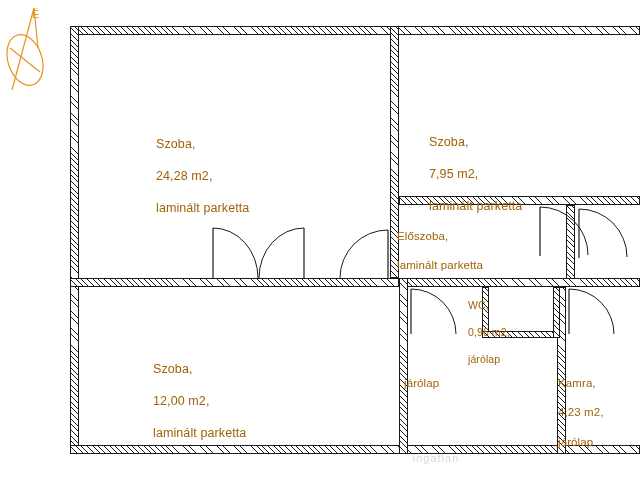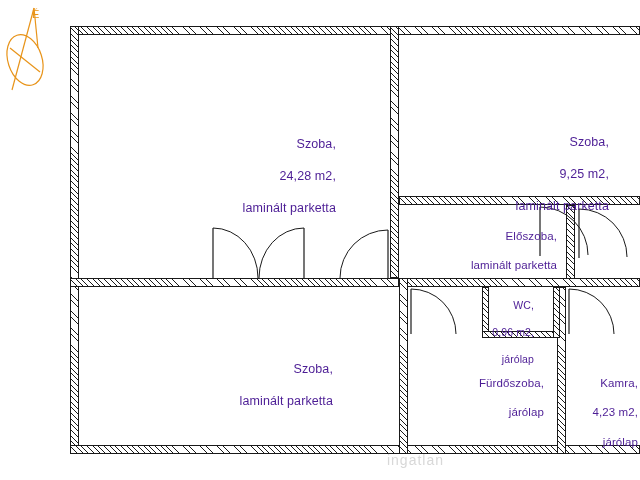--- a/index.html
+++ b/index.html
@@ -36,48 +36,48 @@
         #1a1a1a 0px,
         #1a1a1a 0.6px,
         #ffffff 0.6px,
         #ffffff 4px
       );
   }
 
   
   .room-label {
     position: absolute;
-    text-align: right;
-    color: #4c1d95;
+    text-align: left;
+    color: #a16207;
     line-height: 1.28;
     white-space: pre-line;
     letter-spacing: 0.1px;
   }
   .room-label .ln { display: block; }
 
   .fs13 { font-size: 12.5px; }
   .fs12 { font-size: 11.5px; }
   .fs11 { font-size: 10.5px; }
 
   
   .door {
     position: absolute;
   }
   .door svg { display: block; overflow: visible; }
 
   .watermark {
     position: absolute;
-    left: 372px;
+    left: 400px;
     top: 452px;
     width: 72px;
     height: 16px;
-    font-size: 14px;
+    font-size: 11px;
     color: #d8d8d8;
     letter-spacing: 1px;
-    text-align: right;
+    text-align: center;
   }
 </style>
 </head>
 <body>
 
 <div id="page">
 
   <div class="compass">
     <svg width="54" height="92" viewBox="0 0 54 92">
       <g stroke="#e8941a" stroke-width="1.2" fill="none">
@@ -162,42 +162,42 @@
   </div>
 
   <div class="room-label fs13" style="left:156px; top:120px; width:180px;">
     <span class="ln">Szoba,</span>
     <span class="ln">24,28 m2,</span>
     <span class="ln">laminált parketta</span>
   </div>
 
   <div class="room-label fs13" style="left:429px; top:118px; width:180px;">
     <span class="ln">Szoba,</span>
-    <span class="ln">9,25 m2,</span>
+    <span class="ln">7,95 m2,</span>
     <span class="ln">laminált parketta</span>
   </div>
 
   <div class="room-label fs12" style="left:397px; top:214px; width:160px;">
     <span class="ln">Előszoba,</span>
     <span class="ln">laminált parketta</span>
   </div>
 
   <div class="room-label fs11" style="left:468px; top:286px; width:66px;">
     <span class="ln">WC,</span>
     <span class="ln">0,96 m2,</span>
     <span class="ln">járólap</span>
   </div>
 
   <div class="room-label fs13" style="left:153px; top:345px; width:180px;">
     <span class="ln">Szoba,</span>
+    <span class="ln">12,00 m2,</span>
     <span class="ln">laminált parketta</span>
   </div>
 
   <div class="room-label fs12" style="left:404px; top:361px; width:140px;">
-    <span class="ln">Fürdőszoba,</span>
     <span class="ln">járólap</span>
   </div>
 
   <div class="room-label fs12" style="left:558px; top:361px; width:80px;">
     <span class="ln">Kamra,</span>
     <span class="ln">4,23 m2,</span>
     <span class="ln">járólap</span>
   </div>
 
   <div class="watermark">ingatlan</div>

